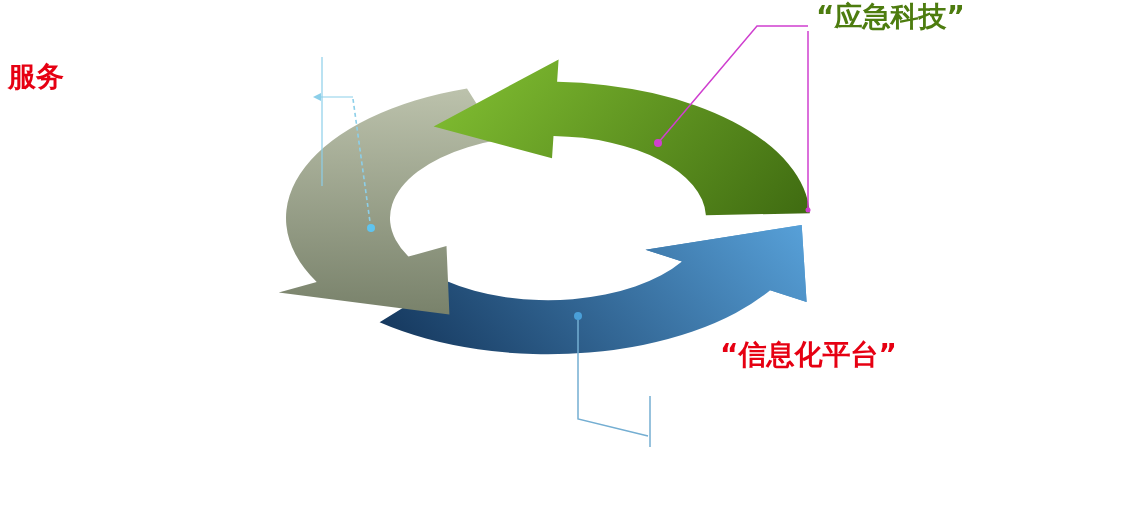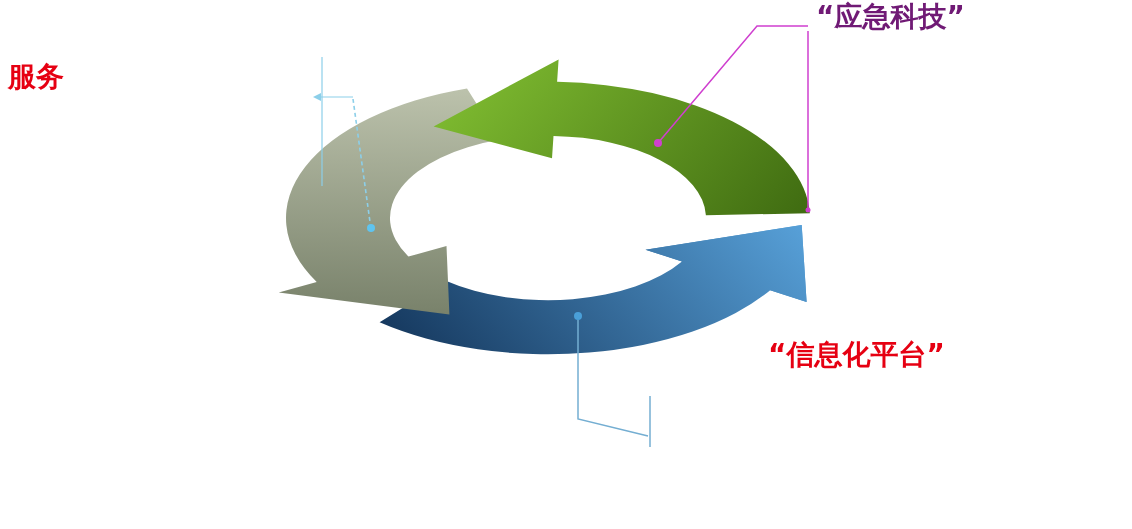--- a/index.html
+++ b/index.html
@@ -97,17 +97,17 @@
 
     <g>
       <polyline points="578,320 578,419 648,436" fill="none" stroke-width="1.5" stroke="#74aed2"></polyline>
       <line x1="650" y1="396" x2="650" y2="447" stroke-width="1.5" stroke="#74aed2"></line>
       <circle cx="578" cy="316" r="4" fill="#4a9fd8"></circle>
     </g>
   </svg>
 
   <div class="diagram-label label-service" style="color: rgb(230, 0, 18);">服务</div>
 
-  <div class="diagram-label label-emergency" style="color: #701a75;">“应急科技”</div>
+  <div class="diagram-label label-emergency" style="color: #4d7c0f;">“应急科技”</div>
 
-  <div class="diagram-label label-platform" style="color: rgb(230, 0, 18); margin-left: 48px;">“信息化平台”</div>
+  <div class="diagram-label label-platform" style="color: rgb(230, 0, 18);">“信息化平台”</div>
 
 </div>
 
 </body></html>

